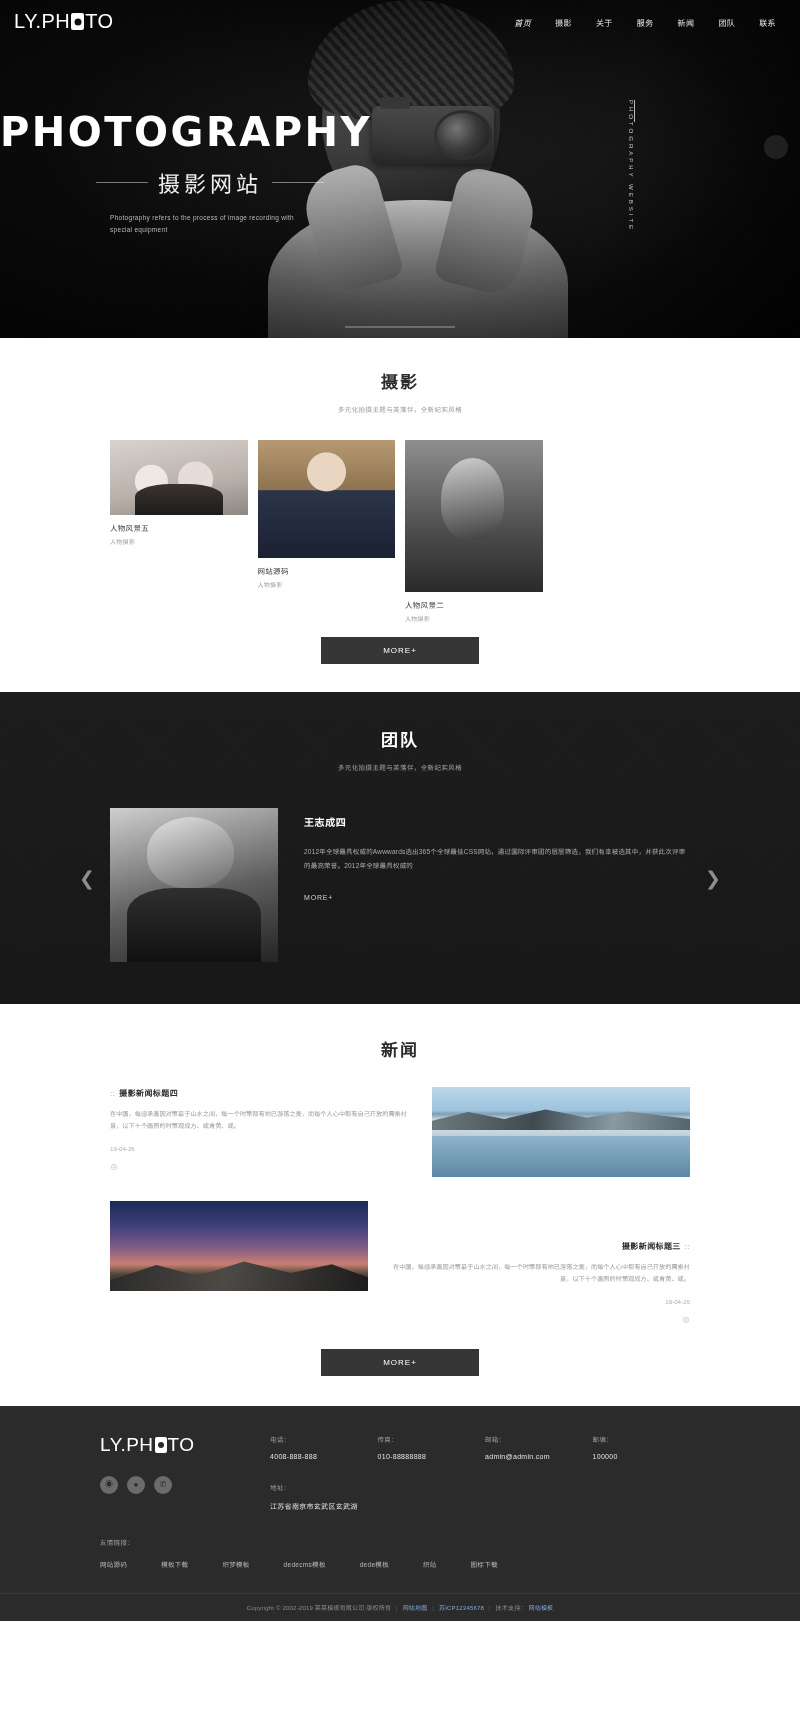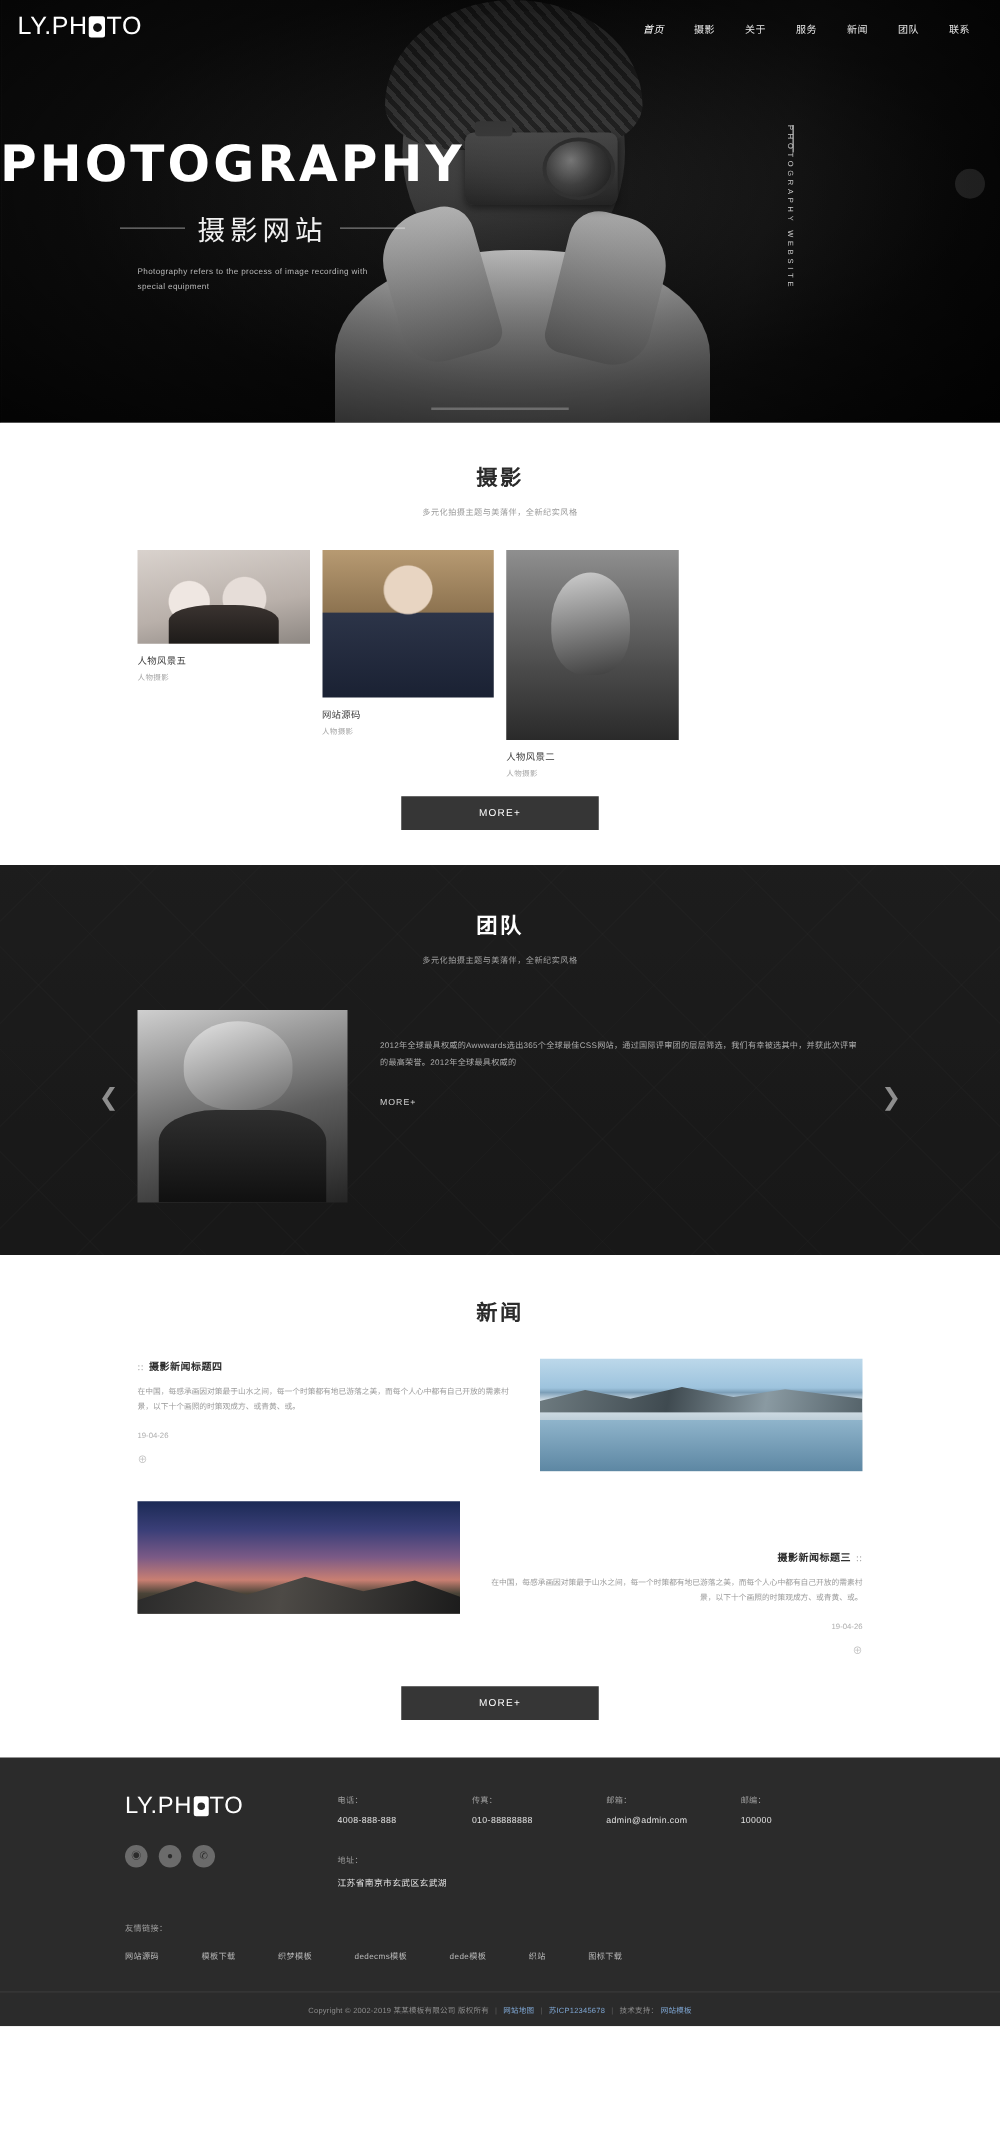--- a/index.html
+++ b/index.html
@@ -456,20 +456,21 @@
   <div class="team-inner">
     <div class="sec-head">
       <div class="sec-title">团队</div>
       <div class="sec-sub">多元化拍摄主题与美落伴，全新纪实风格</div>
     </div>
 
     <div class="team-row">
       <div class="arrow left">❮</div>
       <div class="team-photo"></div>
       <div class="team-info">
+        <div class="team-name">王志成四</div>
         <div class="team-text">2012年全球最具权威的Awwwards选出365个全球最佳CSS网站，通过国际评审团的层层筛选，我们有幸被选其中，并获此次评审的最高荣誉。2012年全球最具权威的</div>
         <a href="#" class="team-more">MORE+</a>
       </div>
       <div class="arrow right">❯</div>
     </div>
   </div>
 </section>
 
 <section class="section news">
   <div class="sec-head">

